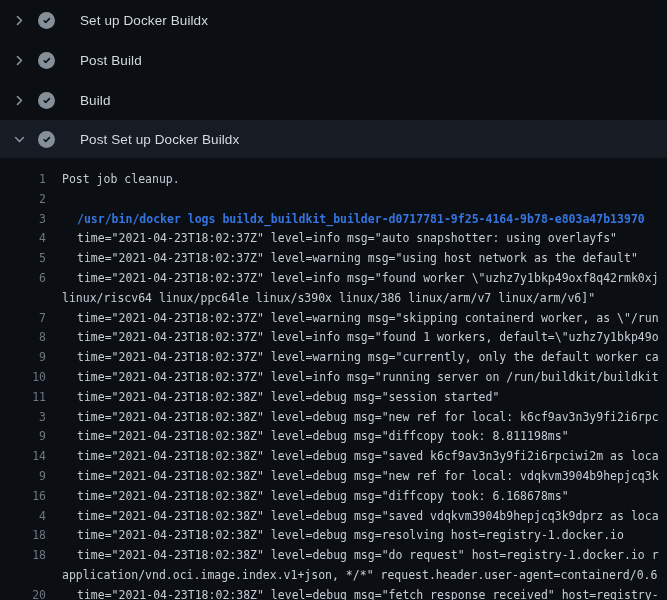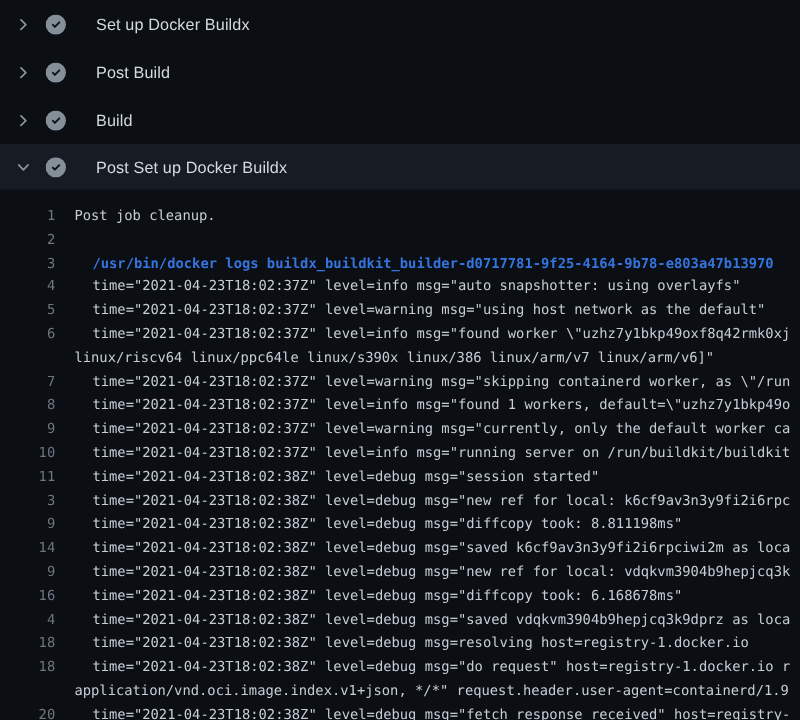--- a/index.html
+++ b/index.html
@@ -128,17 +128,17 @@
       <div class="log-row"><span class="ln">10</span><span class="txt ind">time="2021-04-23T18:02:37Z" level=info msg="running server on /run/buildkit/buildkit</span></div>
       <div class="log-row"><span class="ln">11</span><span class="txt ind">time="2021-04-23T18:02:38Z" level=debug msg="session started"</span></div>
       <div class="log-row"><span class="ln">3</span><span class="txt ind">time="2021-04-23T18:02:38Z" level=debug msg="new ref for local: k6cf9av3n3y9fi2i6rpc</span></div>
       <div class="log-row"><span class="ln">9</span><span class="txt ind">time="2021-04-23T18:02:38Z" level=debug msg="diffcopy took: 8.811198ms"</span></div>
       <div class="log-row"><span class="ln">14</span><span class="txt ind">time="2021-04-23T18:02:38Z" level=debug msg="saved k6cf9av3n3y9fi2i6rpciwi2m as loca</span></div>
       <div class="log-row"><span class="ln">9</span><span class="txt ind">time="2021-04-23T18:02:38Z" level=debug msg="new ref for local: vdqkvm3904b9hepjcq3k</span></div>
       <div class="log-row"><span class="ln">16</span><span class="txt ind">time="2021-04-23T18:02:38Z" level=debug msg="diffcopy took: 6.168678ms"</span></div>
       <div class="log-row"><span class="ln">4</span><span class="txt ind">time="2021-04-23T18:02:38Z" level=debug msg="saved vdqkvm3904b9hepjcq3k9dprz as loca</span></div>
       <div class="log-row"><span class="ln">18</span><span class="txt ind">time="2021-04-23T18:02:38Z" level=debug msg=resolving host=registry-1.docker.io</span></div>
       <div class="log-row"><span class="ln">18</span><span class="txt ind">time="2021-04-23T18:02:38Z" level=debug msg="do request" host=registry-1.docker.io r</span></div>
-      <div class="log-row"><span class="ln"></span><span class="txt">application/vnd.oci.image.index.v1+json, */*" request.header.user-agent=containerd/1.9</span></div>
+      <div class="log-row"><span class="ln"></span><span class="txt">application/vnd.oci.image.index.v1+json, */*" request.header.user-agent=containerd/0.6</span></div>
       <div class="log-row"><span class="ln">20</span><span class="txt ind">time="2021-04-23T18:02:38Z" level=debug msg="fetch response received" host=registry-</span></div>
     </div>
 
 </div>
 
 </body></html>

